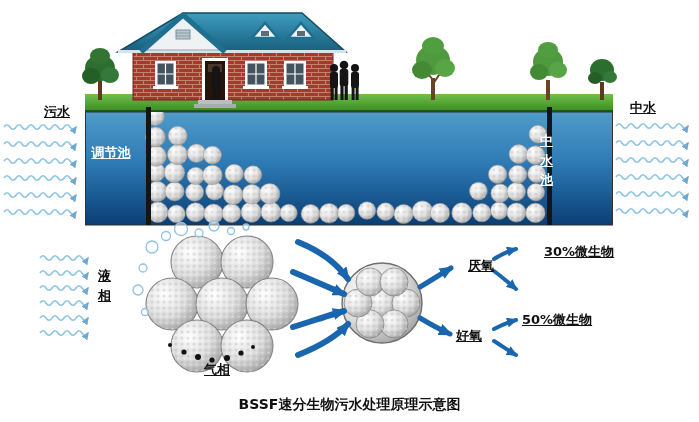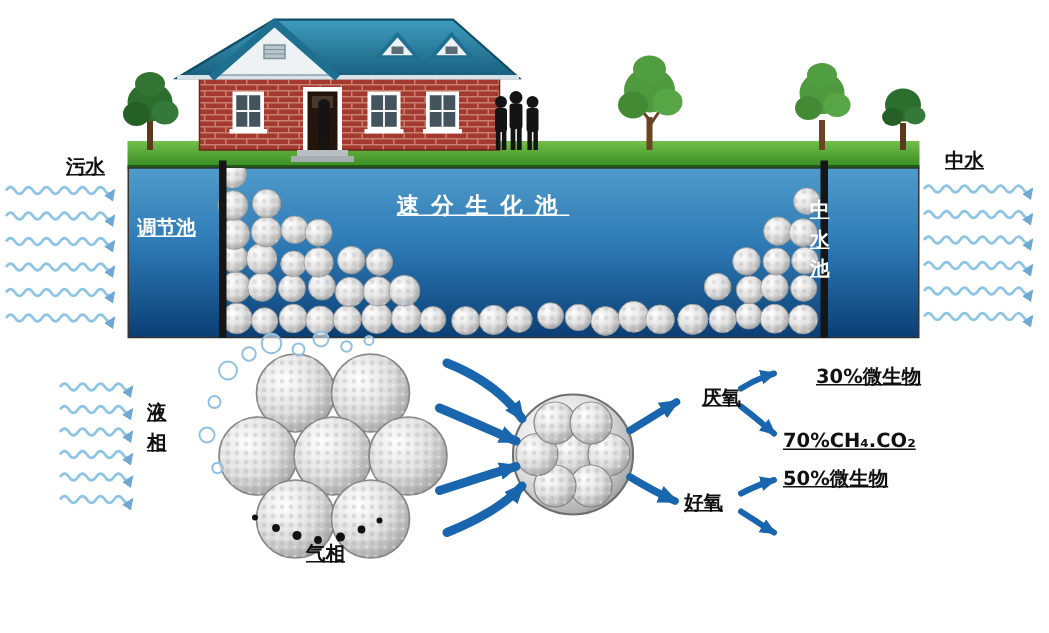--- a/index.html
+++ b/index.html
@@ -373,25 +373,24 @@
       <path d="M494 259 C502 254 509 251 516 249" stroke-width="4" marker-end="url(#arrBs)"></path>
       <path d="M494 271 C502 277 509 283 516 289" stroke-width="4" marker-end="url(#arrBs)"></path>
       <path d="M494 329 C502 325 509 322 516 320" stroke-width="4" marker-end="url(#arrBs)"></path>
       <path d="M494 341 C502 346 509 351 516 355" stroke-width="4" marker-end="url(#arrBs)"></path>
     </g>
   </svg>
 
   <div class="lbl" style="left:44px;top:104px">污水</div>
   <div class="lbl" style="left:630px;top:100px">中水</div>
   <div class="lbl white vert" style="left:88px;top:143px;width:46px">调节池</div>
-  <div class="lbl white pool-main" style="left:222px;top:128px;width:200px">速分生化池</div>
   <div class="lbl white vert" style="left:538px;top:131px;width:17px">中水池</div>
 
   <div class="lbl vert" style="left:97px;top:266px;width:15px">液相</div>
   <div class="lbl" style="left:204px;top:362px">气相</div>
   <div class="lbl" style="left:468px;top:258px">厌氧</div>
   <div class="lbl" style="left:456px;top:328px">好氧</div>
 
   <div class="lbl" style="left:544px;top:244px">30%微生物</div>
-  <div class="lbl" style="left:522px;top:287px">70%CH₄.CO₂</div>
   <div class="lbl" style="left:522px;top:312px">50%微生物</div>
 
+  <div class="caption">BSSF速分生物污水处理原理示意图</div>
 </div>
 
 </body></html>

